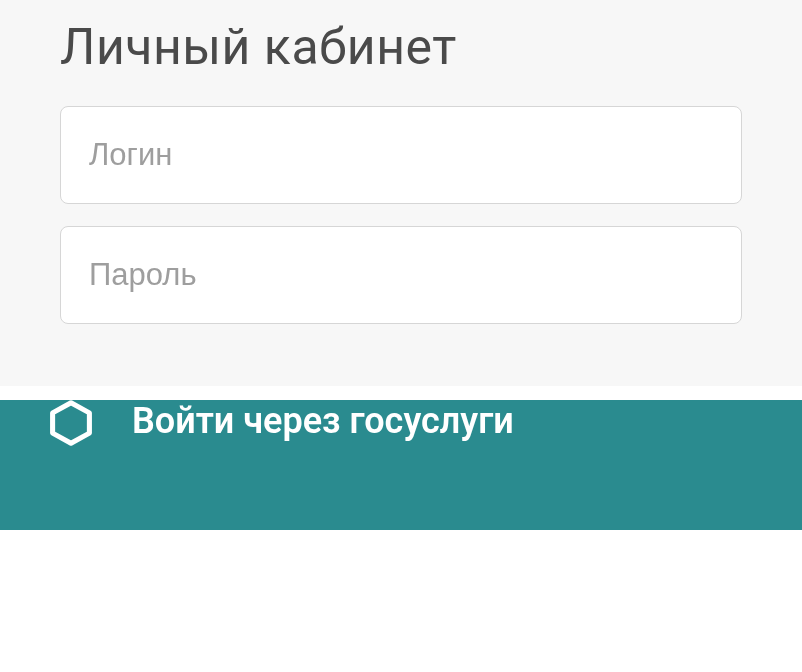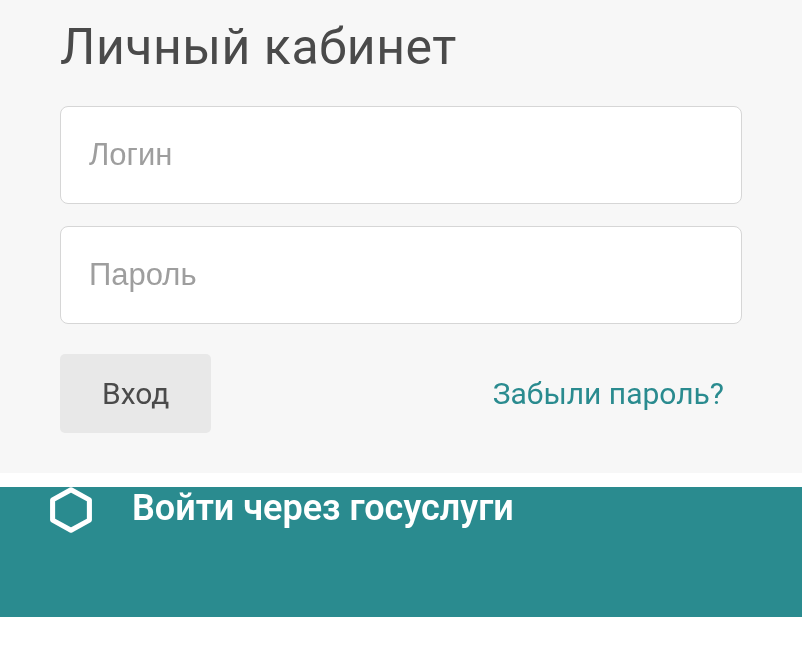--- a/index.html
+++ b/index.html
@@ -92,24 +92,20 @@
 </head>
 <body>
 
 <div class="login-panel">
   <h1 class="login-title">Личный кабинет</h1>
 
   <input type="text" class="input-field" placeholder="Логин" style="">
 
   <input type="password" class="input-field" placeholder="Пароль" style="">
 
-  <div class="actions-row">
-    <button class="login-button">Вход</button>
-    <a class="forgot-link">Забыли пароль?</a>
-  </div>
 </div>
 
 <div class="white-gap"></div>
 
 <div class="gosuslugi-bar">
   <span class="hex-icon">
     <svg viewBox="0 0 100 100" width="46" height="46">
       <polygon points="50,6 90,28 90,72 50,94 10,72 10,28" fill="none" stroke="#ffffff" stroke-width="11" stroke-linejoin="round"></polygon>
     </svg>
   </span>

